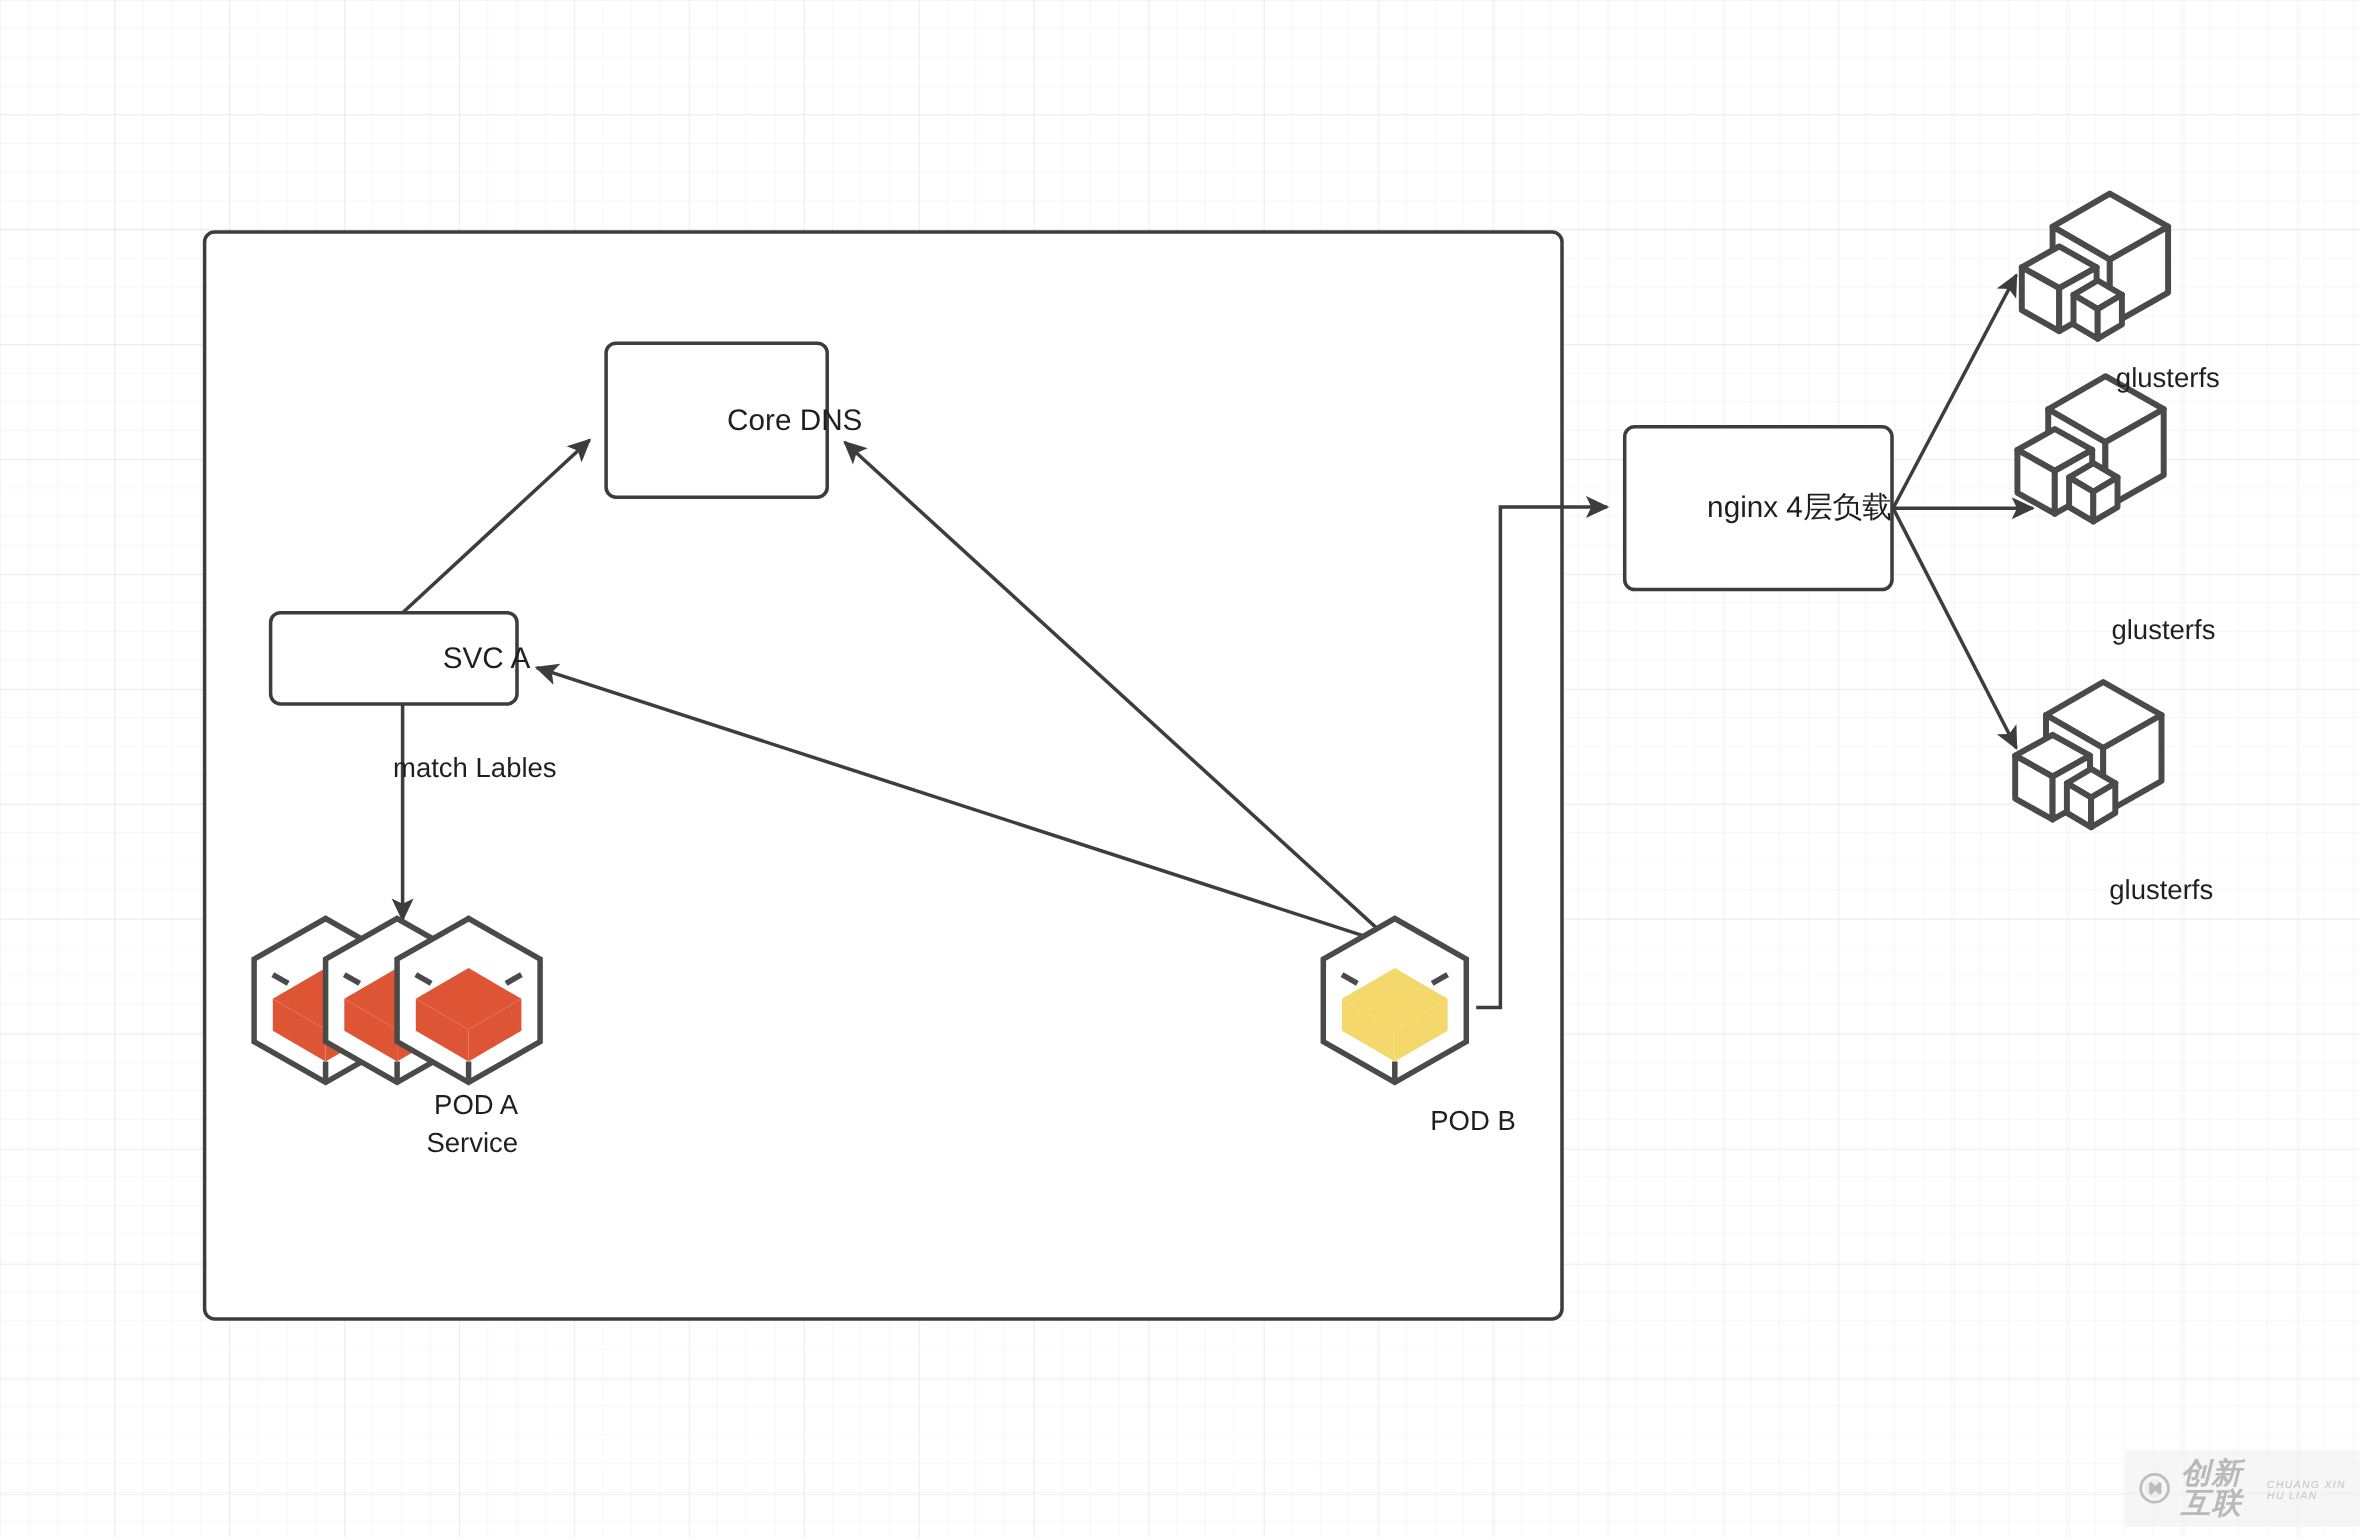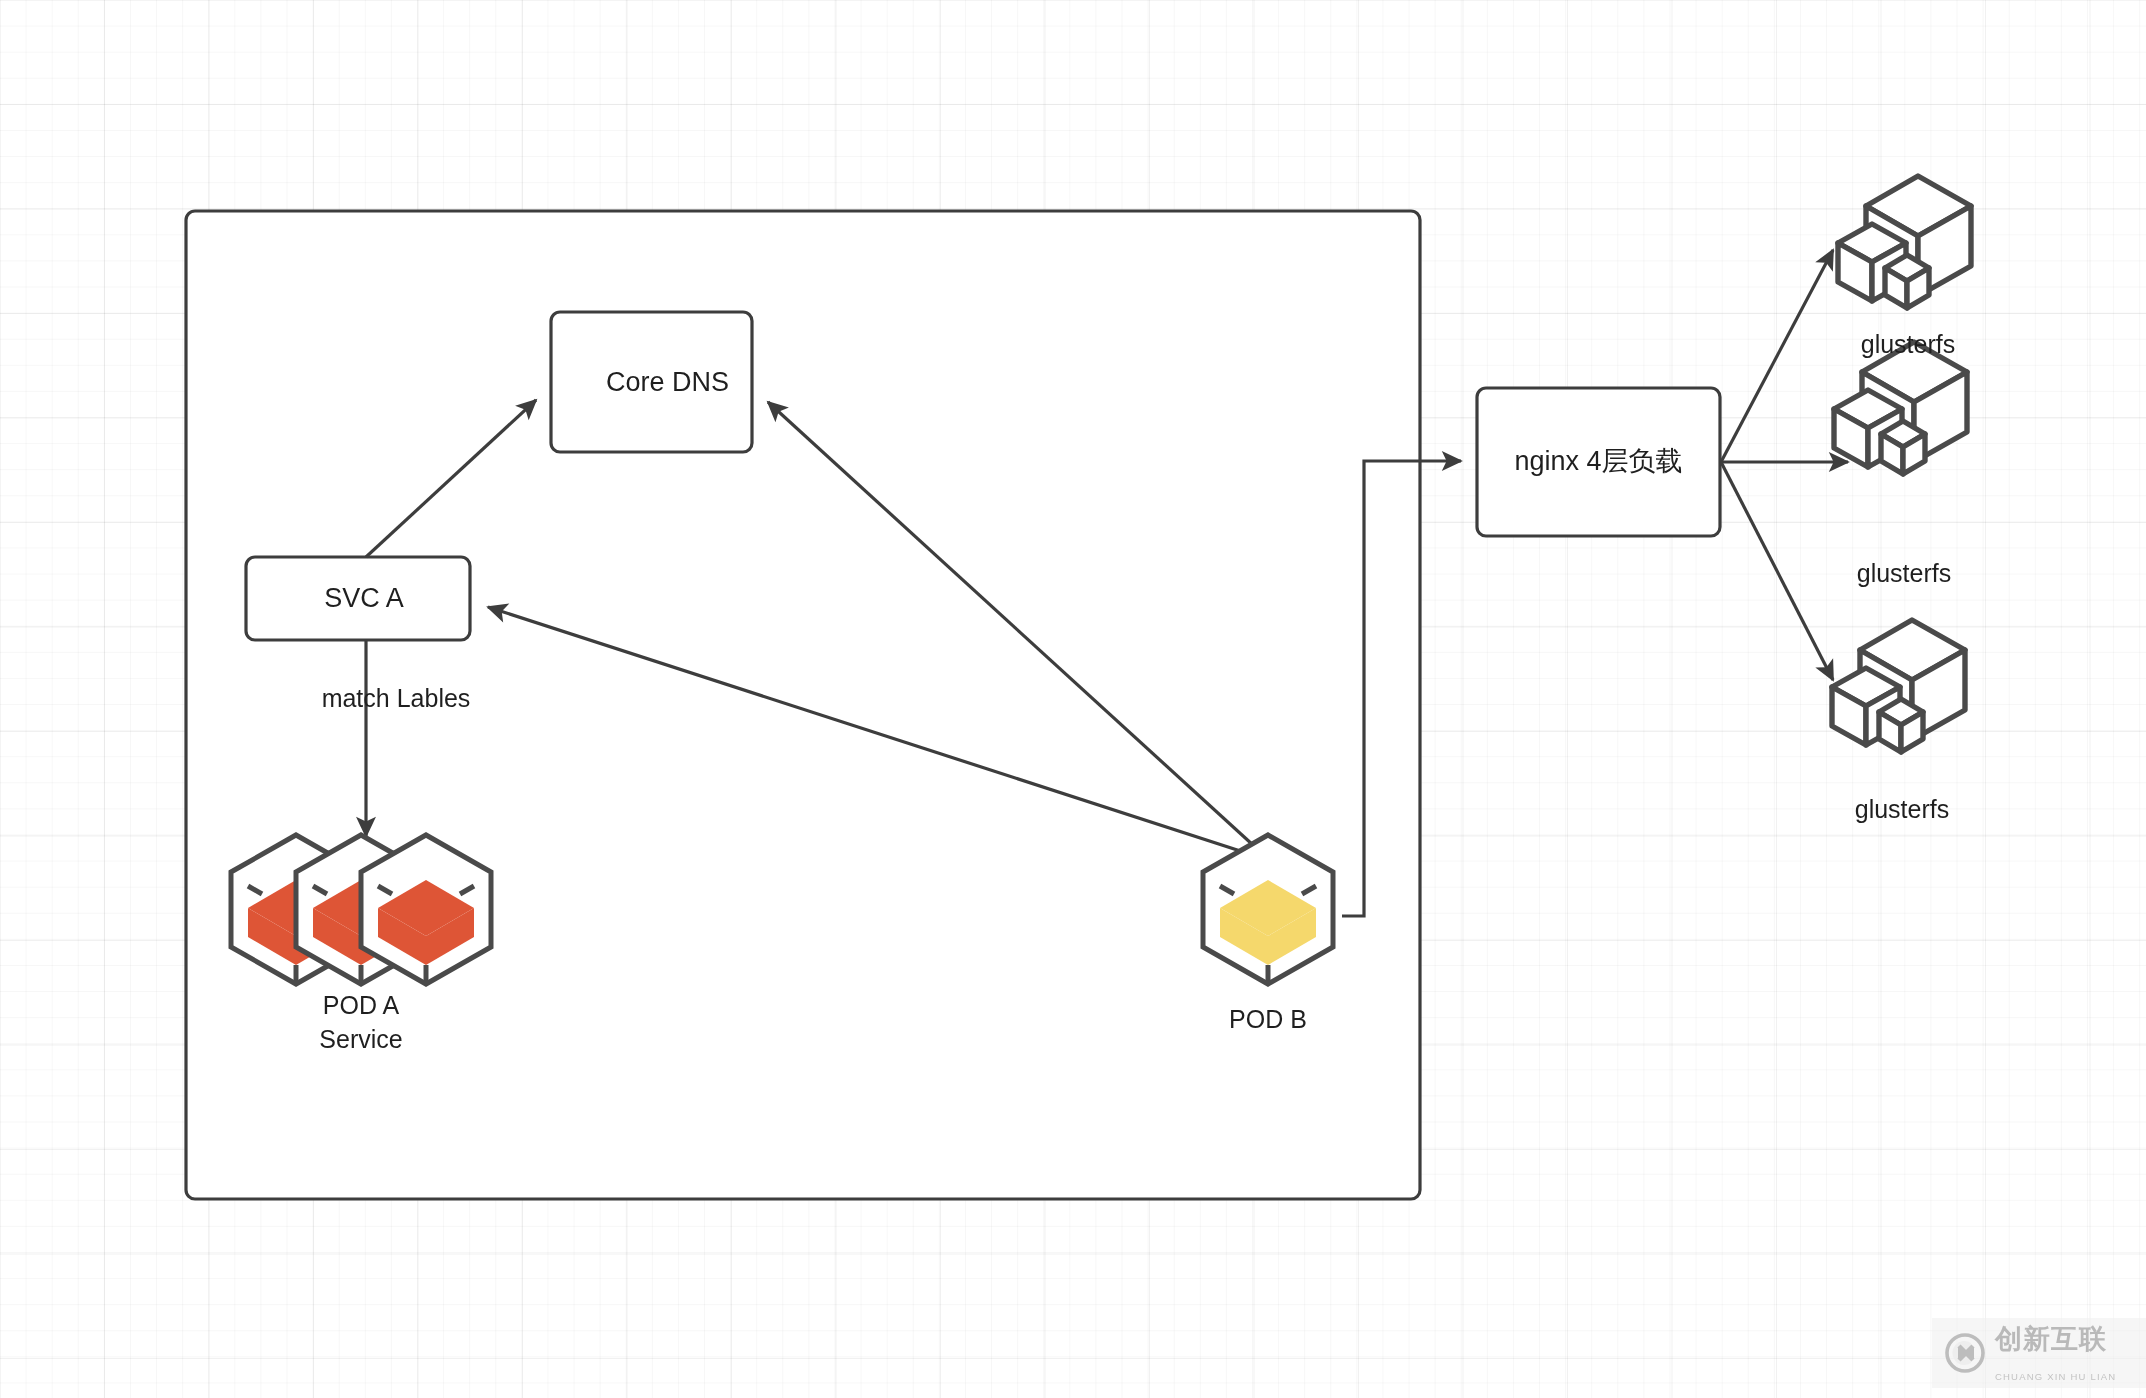--- a/index.html
+++ b/index.html
@@ -29,21 +29,21 @@
   #vector-layer {
     position: absolute;
     left: 0; top: 0;
     width: 2146px;
     height: 1398px;
   }
   .node-label {
     position: absolute;
     color: #1f1f1f;
     font-family: "Liberation Sans", sans-serif;
-    text-align: center;
+    text-align: right;
     white-space: nowrap;
     pointer-events: none;
   }
   .box-label {
     font-size: 27px;
     line-height: 31px;
   }
   .icon-label {
     font-size: 25px;
     line-height: 31px;
@@ -63,23 +63,24 @@
     background: rgba(238,238,238,0.55);
     display: flex;
     align-items: center;
     justify-content: flex-start;
     padding-left: 12px;
     box-sizing: border-box;
     gap: 9px;
   }
   #watermark .wm-text {
     display: flex;
-    flex-direction: column;
+    flex-direction: row;
     justify-content: center;
     line-height: 1;
+    font-style: italic;
   }
   #watermark .wm-cn {
     font-size: 27px;
     color: #b9b9b9;
     letter-spacing: 1px;
     font-family: "DejaVu Sans", sans-serif;
     font-weight: bold;
   }
   #watermark .wm-en {
     font-size: 9.5px;

